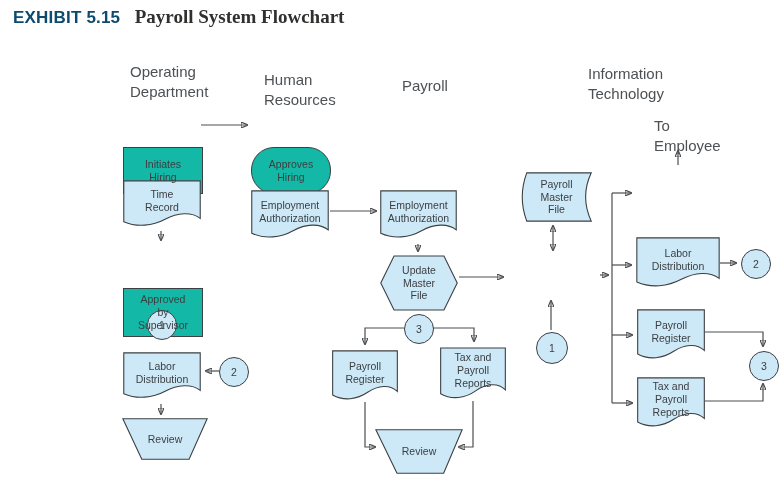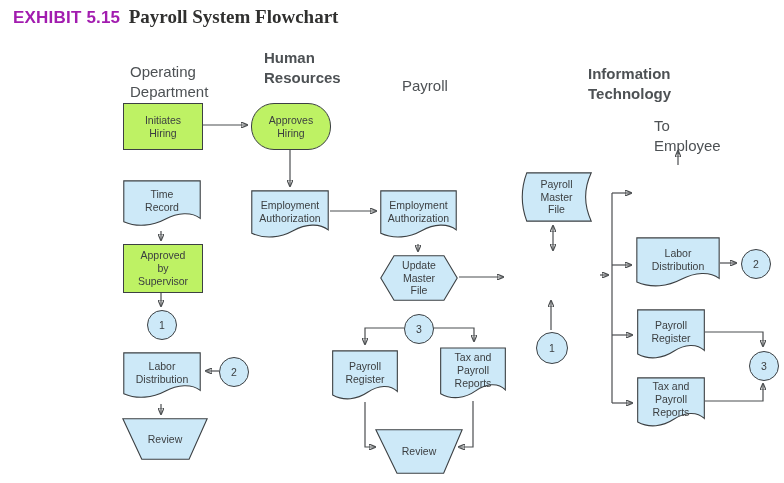--- a/index.html
+++ b/index.html
@@ -1,28 +1,28 @@
 <!DOCTYPE html>
 <html><head>
 <meta charset="utf-8">
 <style>
   html,body{margin:0;padding:0;background:#ffffff;}
   .canvas{position:relative;width:784px;height:483px;background:#ffffff;overflow:hidden;
           font-family:"Liberation Sans", sans-serif;}
   .titlebar{position:absolute;left:13px;top:6px;white-space:nowrap;}
   .titlebar .exhibit{font-family:"Liberation Sans",sans-serif;font-weight:bold;
-          font-size:17px;color:#a21caf;letter-spacing:0.2px;}
+          font-size:17px;color:#0c4a6e;letter-spacing:0.2px;}
   .titlebar .name{font-family:"Liberation Serif",serif;font-weight:bold;
-          font-size:19px;color:#30302f;margin-left:4px;}
+          font-size:19px;color:#30302f;margin-left:10px;}
   .hdr{position:absolute;font-size:15px;line-height:1.3;color:#4d5154;white-space:pre-line;}
   .node{position:absolute;display:flex;align-items:center;justify-content:center;
         text-align:center;font-size:10.5px;line-height:1.22;color:#3b3e40;white-space:pre-line;}
   .node > svg{position:absolute;left:0;top:0;width:100%;height:100%;overflow:visible;}
   .node .lbl{position:relative;z-index:1;}
-  .rectnode{background:#bef264;border:1px solid #3c4043;}
+  .rectnode{background:#14b8a6;border:1px solid #3c4043;margin-top:44px;}
   .circlenode{background:#cde9f8;border:1px solid #3c4043;border-radius:50%;}
   .doc .lbl{padding-bottom:9px;}
   .stored .lbl{padding-left:4px;}
   .shape{fill:#cde9f8;stroke:#3c4043;stroke-width:1.1;vector-effect:non-scaling-stroke;}
   .wires{position:absolute;left:0;top:0;width:784px;height:483px;}
   .wires path{fill:none;stroke:#4b4e50;stroke-width:1.2;}
 </style>
 </head>
 <body>
 
@@ -62,24 +62,24 @@
     <path d="M705,332 H763 V346" marker-end="url(#ah)"></path>
     <path d="M705,401 H763 V384" marker-end="url(#ah)"></path>
     <path d="M404,328 H365 V344" marker-end="url(#ah)"></path>
     <path d="M432,328 H474 V341" marker-end="url(#ah)"></path>
     <path d="M365,402 V447 H375" marker-end="url(#ah)"></path>
     <path d="M473,401 V447 H459" marker-end="url(#ah)"></path>
   </svg>
 
   <div class="hdr" style="left:130px;top:62px;">Operating
 Department</div>
-  <div class="hdr" style="left:264px;top:48px;font-weight:bold;">Human
+  <div class="hdr" style="left:264px;top:70px;">Human
 Resources</div>
   <div class="hdr" style="left:402px;top:76px;">Payroll</div>
-  <div class="hdr" style="left:588px;top:64px;font-weight:bold;">Information
+  <div class="hdr" style="left:588px;top:64px;">Information
 Technology</div>
   <div class="hdr" style="left:654px;top:116px;">To
 Employee</div>
 
   <div class="node rectnode" style="left:123px;top:103px;width:78px;height:45px;">
     <span class="lbl">Initiates
 Hiring</span>
   </div>
 
   <div class="node rectnode" style="left:123px;top:244px;width:78px;height:47px;">
@@ -133,21 +133,21 @@
   </div>
 
   <div class="node doc" style="left:380px;top:190px;width:77px;height:52px;">
     <svg viewBox="0 0 100 60" preserveAspectRatio="none">
       <path class="shape" d="M1,1 L99,1 L99,46 C88,38 70,39 54,47 C38,55 18,57 1,50 Z"></path>
     </svg>
     <span class="lbl">Employment
 Authorization</span>
   </div>
 
-  <div class="node" style="left:380px;top:255px;width:78px;height:46px;">
+  <div class="node" style="left:380px;top:255px;width:78px;height:56px;">
     <svg viewBox="0 0 100 60" preserveAspectRatio="none">
       <path class="shape" d="M1,30 L18,1 L82,1 L99,30 L82,59 L18,59 Z"></path>
     </svg>
     <span class="lbl">Update
 Master
 File</span>
   </div>
 
   <div class="node circlenode" style="left:404px;top:314px;width:28px;height:28px;">
     <span class="lbl">3</span>

